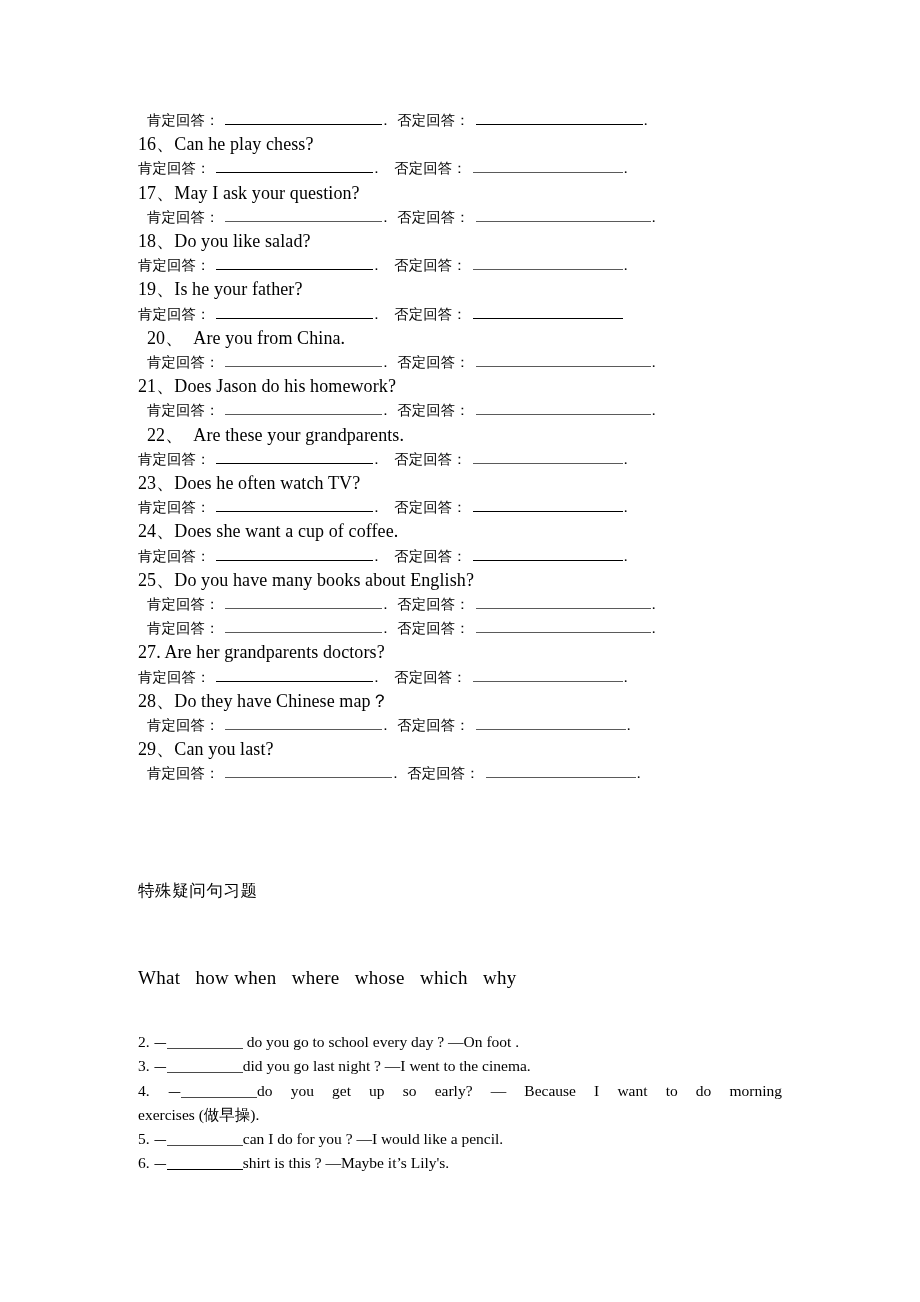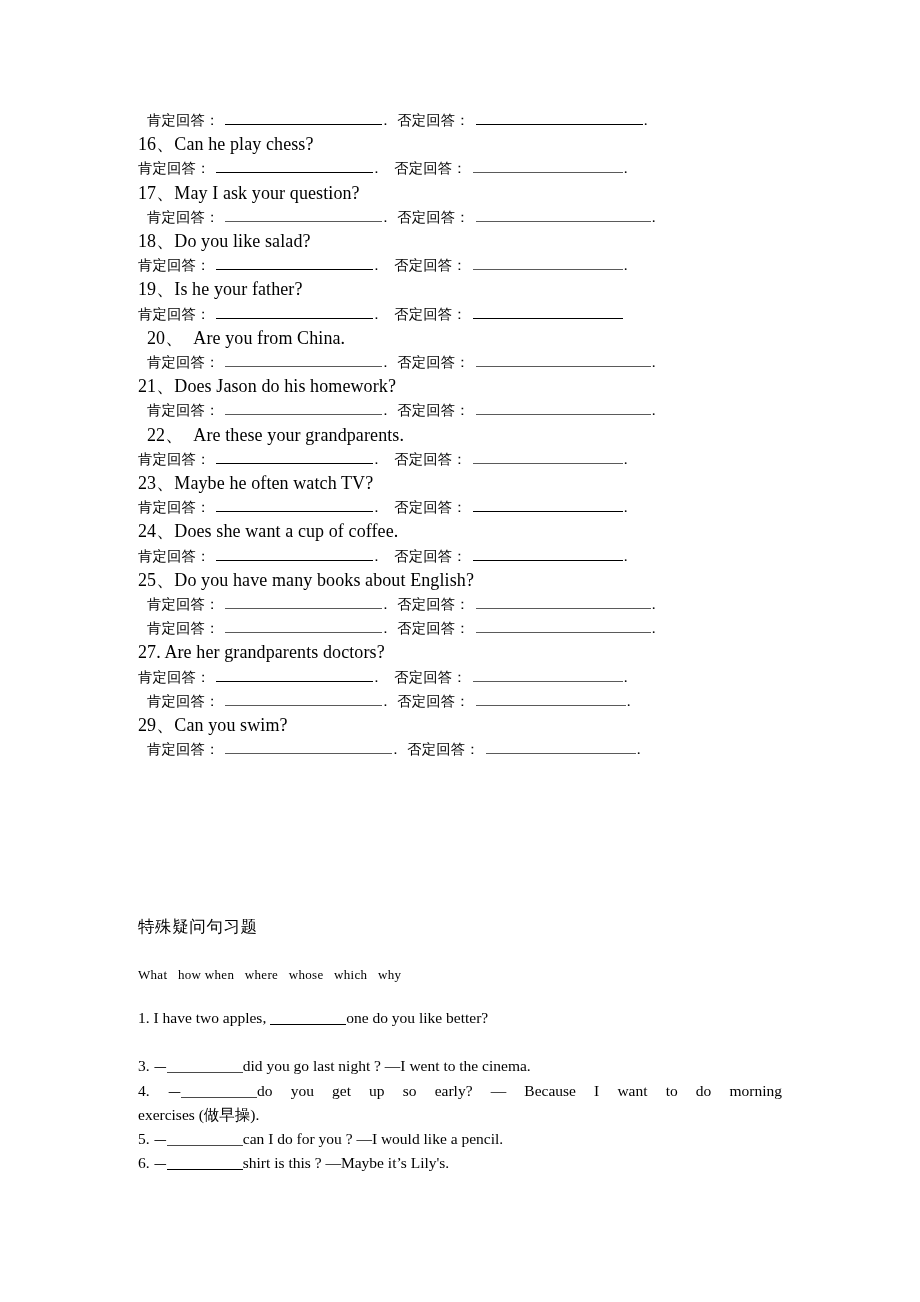--- a/index.html
+++ b/index.html
@@ -86,21 +86,21 @@
     position: absolute;
     left: 138px;
     font-family: "DejaVu Sans", "Liberation Sans", sans-serif;
     font-size: 16.5px;
     letter-spacing: 0.4px;
     white-space: nowrap;
   }
   .wordbank {
     position: absolute;
     left: 138px;
-    font-size: 13px;
+    font-size: 19px;
     white-space: pre;
     letter-spacing: 0.3px;
   }
 
   .exline {
     position: absolute;
     left: 138px;
     font-size: 15.5px;
     line-height: 24px;
     white-space: nowrap;
@@ -212,21 +212,21 @@
     <div class="aline">
       <span class="cn">肯定回答：</span>
         <span class="blank w1"></span>
         <span class="dot">.</span>
         <span class="gap-b"></span>
         <span class="cn">否定回答：</span>
         <span class="blank w2 faint"></span>
         <span class="dot">.</span>
     </div>
 
-    <div class="qline"><span>23、</span><span>Maybe he often watch TV?</span></div>
+    <div class="qline"><span>23、</span><span>Does he often watch TV?</span></div>
     <div class="aline">
       <span class="cn">肯定回答：</span>
         <span class="blank w1"></span>
         <span class="dot">.</span>
         <span class="gap-b"></span>
         <span class="cn">否定回答：</span>
         <span class="blank w2"></span>
         <span class="dot">.</span>
     </div>
 
@@ -266,50 +266,51 @@
     <div class="aline">
       <span class="cn">肯定回答：</span>
         <span class="blank w1"></span>
         <span class="dot">.</span>
         <span class="gap-b"></span>
         <span class="cn">否定回答：</span>
         <span class="blank w2 faint"></span>
         <span class="dot">.</span>
     </div>
 
-    <div class="aline ind">
-      <span class="cn">肯定回答：</span>
-        <span class="blank w1 faint"></span>
-        <span class="dot">.</span>
-        <span class="gap-a"></span>
-        <span class="cn">否定回答：</span>
-        <span class="blank w2 faint"></span>
-        <span class="dot">.</span>
-    </div>
-
-    <div class="qline"><span>29、</span><span>Can you swim?</span></div>
+    <div class="qline"><span>28、</span><span>Do they have Chinese map？</span></div>
+    <div class="aline ind">
+      <span class="cn">肯定回答：</span>
+        <span class="blank w1 faint"></span>
+        <span class="dot">.</span>
+        <span class="gap-a"></span>
+        <span class="cn">否定回答：</span>
+        <span class="blank w2 faint"></span>
+        <span class="dot">.</span>
+    </div>
+
+    <div class="qline"><span>29、</span><span>Can you last?</span></div>
     <div class="aline ind">
       <span class="cn">肯定回答：</span>
         <span class="blank w3 faint"></span>
         <span class="dot">.</span>
         <span class="gap-a"></span>
         <span class="cn">否定回答：</span>
         <span class="blank w2 faint"></span>
         <span class="dot">.</span>
     </div>
 
   </div>
 
-  <div class="sec-title" style="top:916px;">特殊疑问句习题</div>
+  <div class="sec-title" style="top:880px;">特殊疑问句习题</div>
 
 
   <div class="wordbank" style="top:967px;">What   how when   where   whose   which   why</div>
 
-  <div class="exline" style="top:1006px;"><span>1.</span><span> I have two apples, </span><span class="sblank"></span><span>one do you like better?</span></div>
-
+
+  <div class="exline" style="top:1030px;"><span>2.</span><span class="dash"> —</span><span class="sblank faint"></span><span> do you go to school every day ?   —On foot .</span></div>
 
   <div class="exline" style="top:1054px;"><span>3.</span><span class="dash"> —</span><span class="sblank faint"></span><span>did you go last night ?   —I went to the cinema.</span></div>
 
   <div class="exline wrap" style="top:1079px;"><span>4.</span><span class="dash"> —</span><span class="sblank faint"></span><span>do you get up so early?   — Because I want to do morning</span></div>
   <div class="exline cont" style="top:1103px;"><span>exercises (做早操).</span></div>
 
   <div class="exline" style="top:1127px;"><span>5.</span><span class="dash"> —</span><span class="sblank faint"></span><span>can I do for you ?   —I would like a pencil.</span></div>
 
   <div class="exline" style="top:1151px;"><span>6.</span><span class="dash"> —</span><span class="sblank"></span><span>shirt is this ? —Maybe it’s Lily's.</span></div>
 

